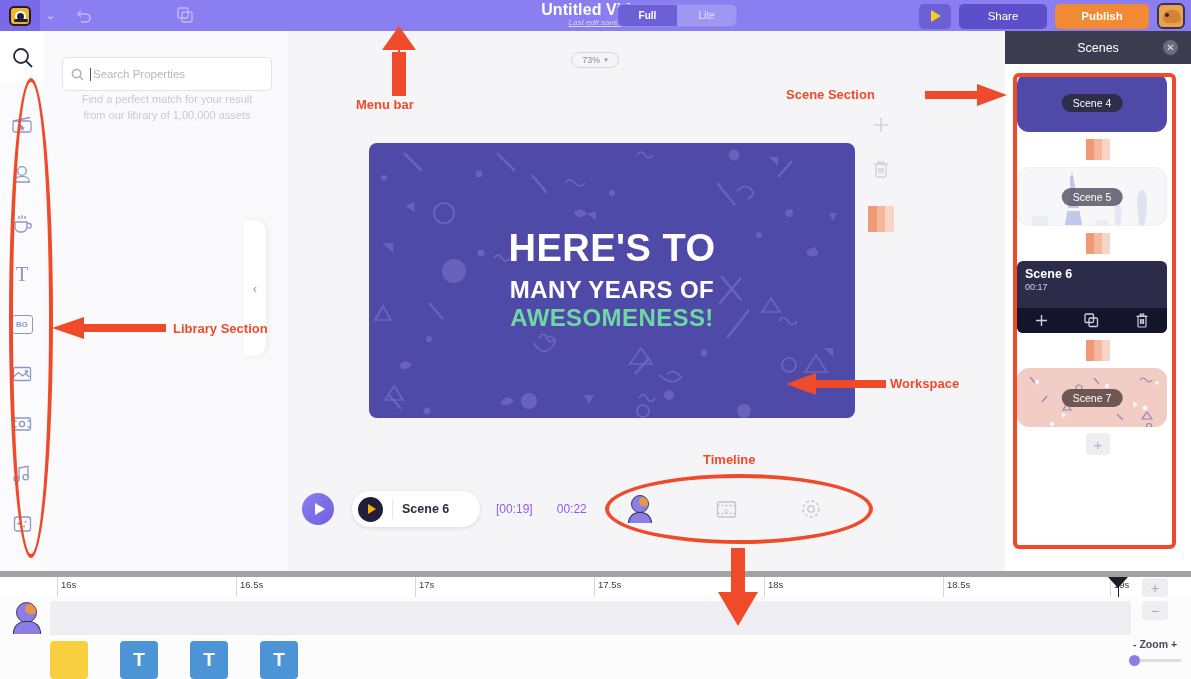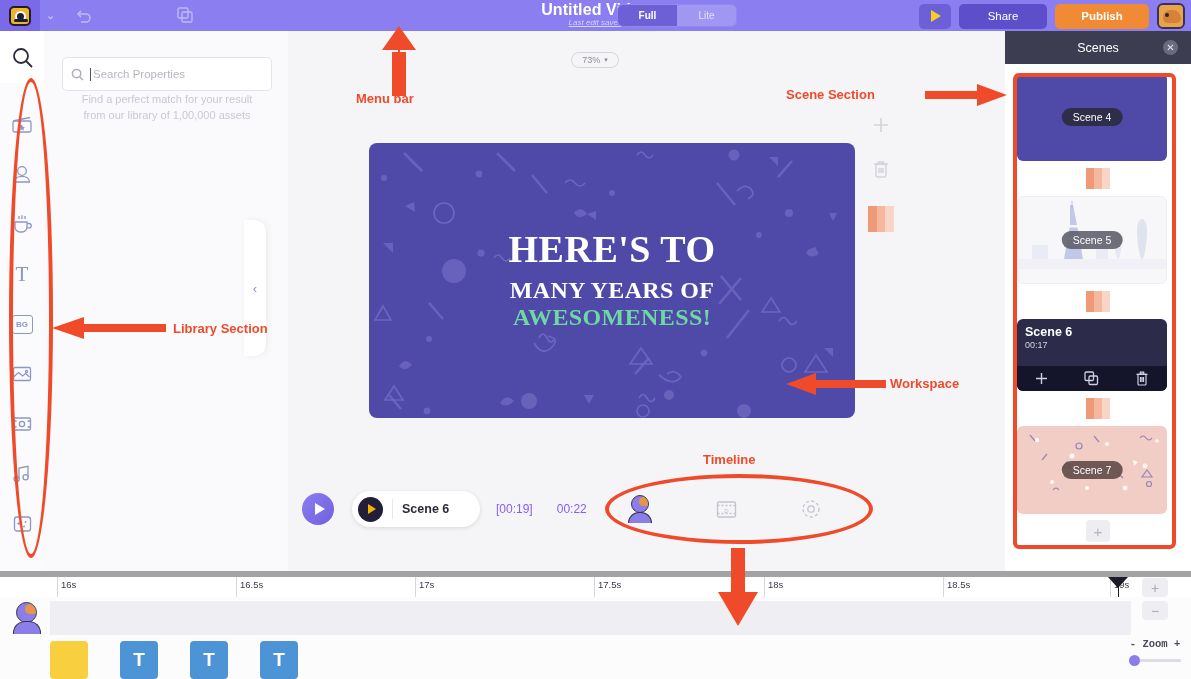--- a/index.html
+++ b/index.html
@@ -154,21 +154,21 @@
     position: absolute; left: 283px; top: 21px;
     width: 48px; height: 16px; border: 1px solid #d5d5de; border-radius: 9px;
     display: flex; align-items: center; justify-content: center; gap: 4px;
     font-size: 9px; color: #8e8e9c; background: #f5f5f7;
   }
   .canvas {
     position: absolute; left: 81px; top: 112px; width: 486px; height: 275px;
     background: #4f4aa8; border-radius: 8px; overflow: hidden;
   }
   .canvas-text {
-    position: absolute; left: 0; right: 0; top: 84px; text-align: center; font-family: Liberation Serif, serif;
+    position: absolute; left: 0; right: 0; top: 84px; text-align: center;
   }
   .ct1 { font-size: 38px; font-weight: bold; color: #fff; letter-spacing: .5px; }
   .ct2 { font-size: 24px; font-weight: bold; color: #fff; margin-top: 6px; letter-spacing: .4px; }
   .ct3 { font-size: 24px; font-weight: bold; color: #6fd7a4; letter-spacing: .4px; }
   .canvas-tools {
     position: absolute; left: 578px; top: 86px; width: 30px;
     display: flex; flex-direction: column; align-items: center; gap: 27px;
   }
   .swatch-3 { display: flex; width: 26px; height: 26px; }
   .swatch-3 i { flex: 1; }
@@ -182,21 +182,21 @@
     height: 33px; background: #3d3d52; color: #fff;
     display: flex; align-items: center; justify-content: center; position: relative;
     font-size: 12.5px;
   }
   .scenes-close {
     position: absolute; right: 13px; top: 9px; width: 15px; height: 15px;
     border-radius: 50%; background: #6b6b80; color: #e6e6ef;
     font-size: 10px; display: flex; align-items: center; justify-content: center;
   }
   .scenes-body { padding: 9px 12px 0 12px; }
-  .thumb { width: 150px; height: 88px; border-radius: 6px; position: relative; overflow: hidden; }
+  .thumb { width: 150px; height: 59px; border-radius: 12px; position: relative; overflow: hidden; }
   .scene-chip {
     position: absolute; left: 50%; top: 50%; transform: translate(-50%,-50%);
     padding: 3px 11px; border-radius: 11px; background: rgba(42,42,58,.88);
     color: #fff; font-size: 10.5px; white-space: nowrap;
   }
   .scene-chip.grey { background: rgba(96,96,110,.9); }
   .scene-chip.brown { background: rgba(92,72,68,.88); }
   .trans-bar {
     width: 24px; height: 21px; margin: 7px auto; display: flex;
   }
@@ -280,21 +280,21 @@
   }
   .clip.yellow { background: #f7cf3f; }
 
   
   .zoom-ctl { position: absolute; right: 6px; top: 578px; width: 60px; text-align: center; }
   .zbtn {
     width: 26px; height: 19px; margin: 0 auto 4px; border-radius: 4px;
     background: #ededf2; color: #a9a9ba; font-size: 14px;
     display: flex; align-items: center; justify-content: center;
   }
-  .zlabel { font-size: 10.5px; font-weight: bold; color: #4a4a5c; margin-top: 18px; font-family: Liberation Mono, monospace; }
+  .zlabel { font-size: 10.5px; font-weight: bold; color: #4a4a5c; margin-top: 18px; }
   .zlabel span { color: #4a4a5c; font-weight: bold; }
   .zslider { position: relative; width: 52px; height: 3px; background: #dcdce4; border-radius: 2px; margin: 9px auto 0; }
   .zknob { position: absolute; left: 0; top: -4px; width: 11px; height: 11px; border-radius: 50%; background: #8b7ee6; }
 
   
   .anno { position: absolute; color: #ef4b2a; font-weight: bold; font-size: 13px; }
   .an-arrow { position: absolute; }
   .ellipse-red {
     position: absolute; border: 4px solid #ef4b2a; border-radius: 50%;
   }
@@ -696,21 +696,21 @@
     <div class="zlabel">
       <span>-</span>
       <span>Zoom</span>
       <span>+</span>
     </div>
     <div class="zslider">
       <div class="zknob"></div>
     </div>
   </div>
 
-  <div class="anno" style="left:356px; top:91px;">Menu bar</div>
+  <div class="anno" style="left:356px; top:97px;">Menu bar</div>
   <svg class="an-arrow" style="left:372px;top:24px;" width="55" height="72">
     <path d="M26 72V26H10L27 2l17 24H28v46z" fill="#ef4b2a"></path>
     <rect x="20" y="28" width="14" height="44" fill="#ef4b2a"></rect>
   </svg>
 
   <div class="anno" style="left:786px; top:87px;">Scene Section</div>
   <svg class="an-arrow" style="left:925px;top:82px;" width="85" height="26">
     <rect x="0" y="9" width="58" height="8" fill="#ef4b2a"></rect>
     <path d="M52 2l30 11-30 11z" fill="#ef4b2a"></path>
   </svg>

